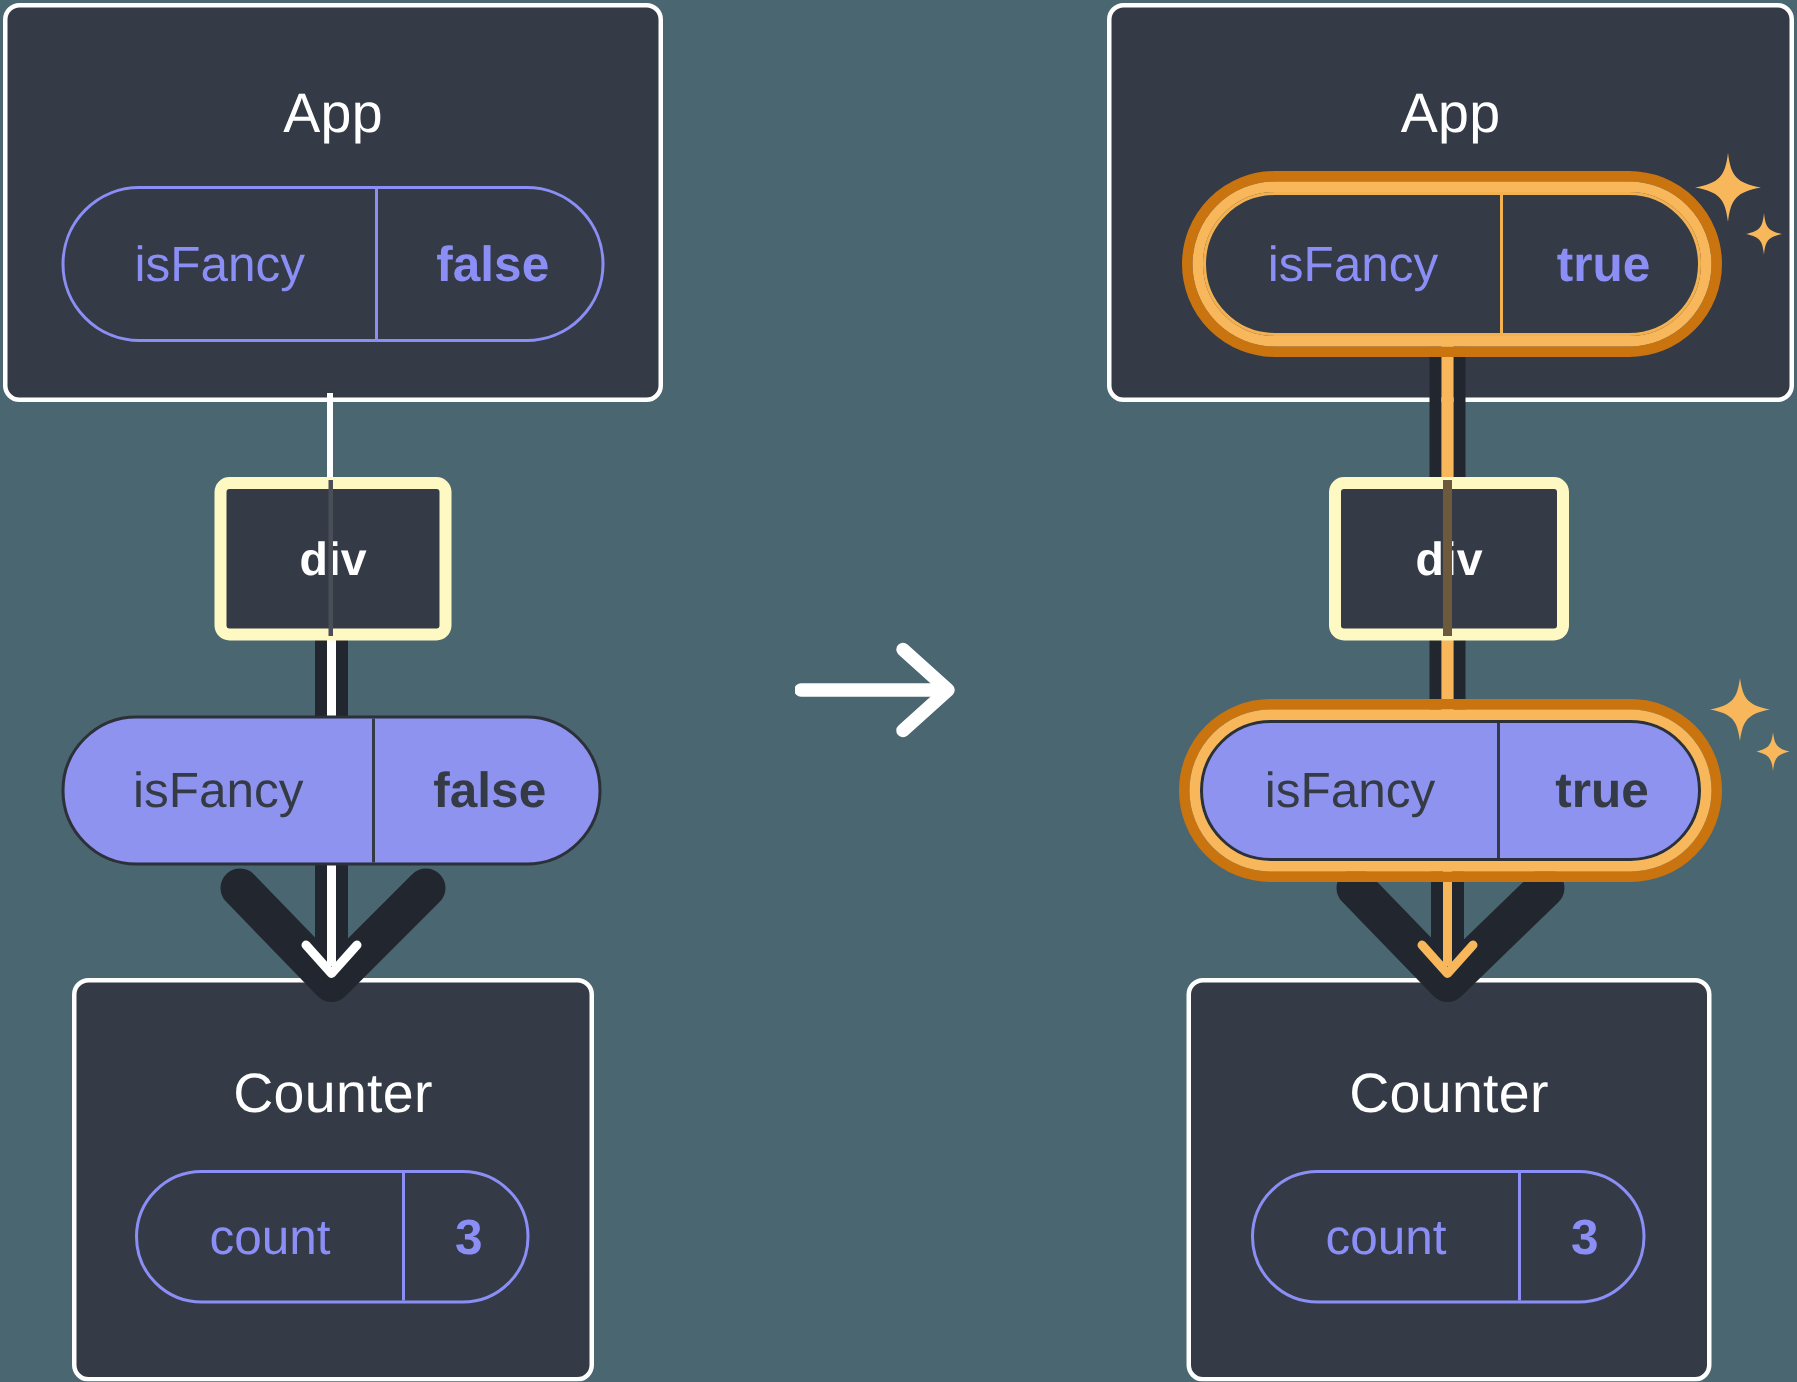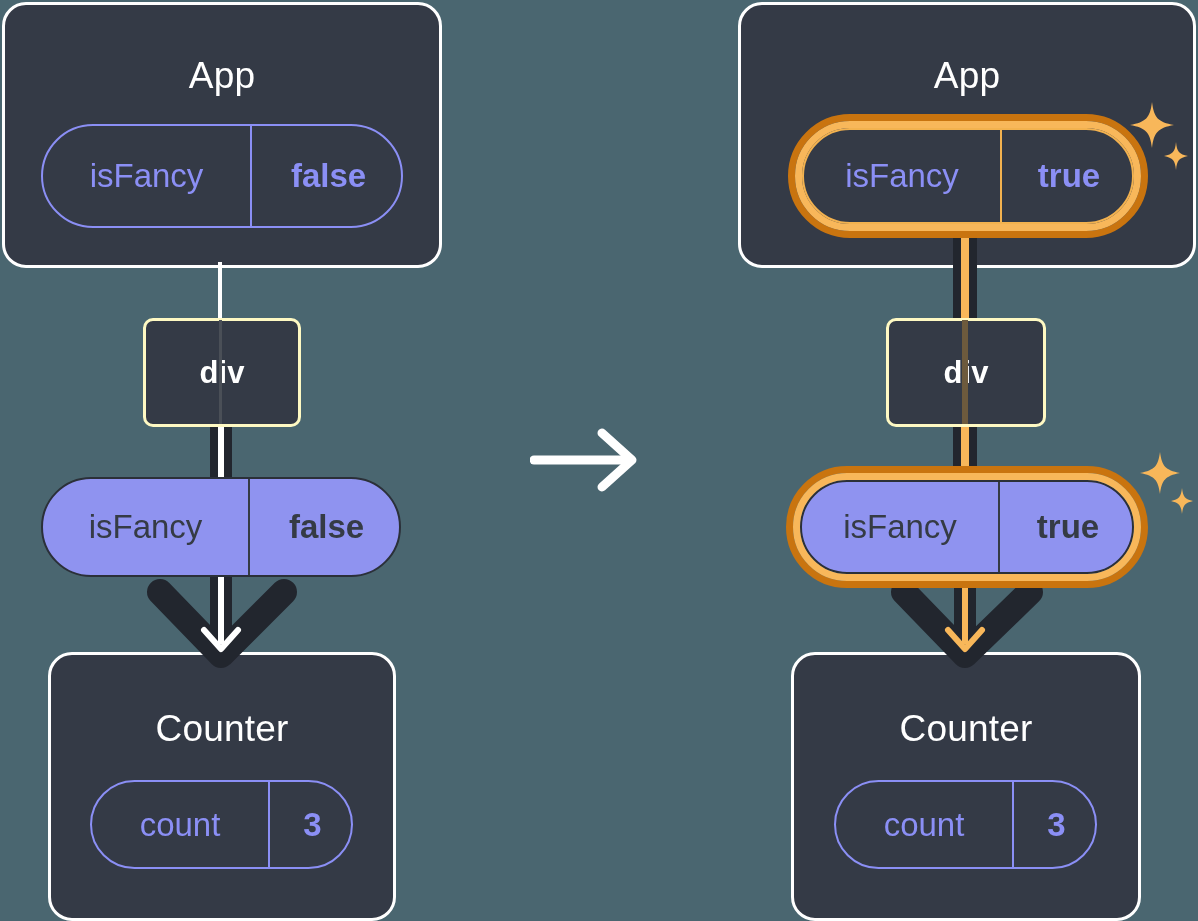--- a/index.html
+++ b/index.html
@@ -16,39 +16,39 @@
   }
 
   
   .abs { position: absolute; }
 
   
   .comp-box {
     position: absolute;
     background: #343a46;
     border: 3px solid #ffffff;
-    border-radius: 24px;
+    border-radius: 11px;
     box-sizing: border-box;
   }
   .comp-title {
     position: absolute;
     left: 0;
     right: 0;
     text-align: center;
     color: #ffffff;
     font-size: 37px;
     font-weight: 400;
     letter-spacing: 0.2px;
   }
 
   
   .dom-box {
     position: absolute;
     background: #343a46;
-    border: 3px solid #fef9c3;
+    border: 8px solid #fef9c3;
     border-radius: 10px;
     box-sizing: border-box;
     display: flex;
     align-items: center;
     justify-content: center;
     color: #ffffff;
     font-size: 31px;
     font-weight: 700;
     z-index: 6;
   }

